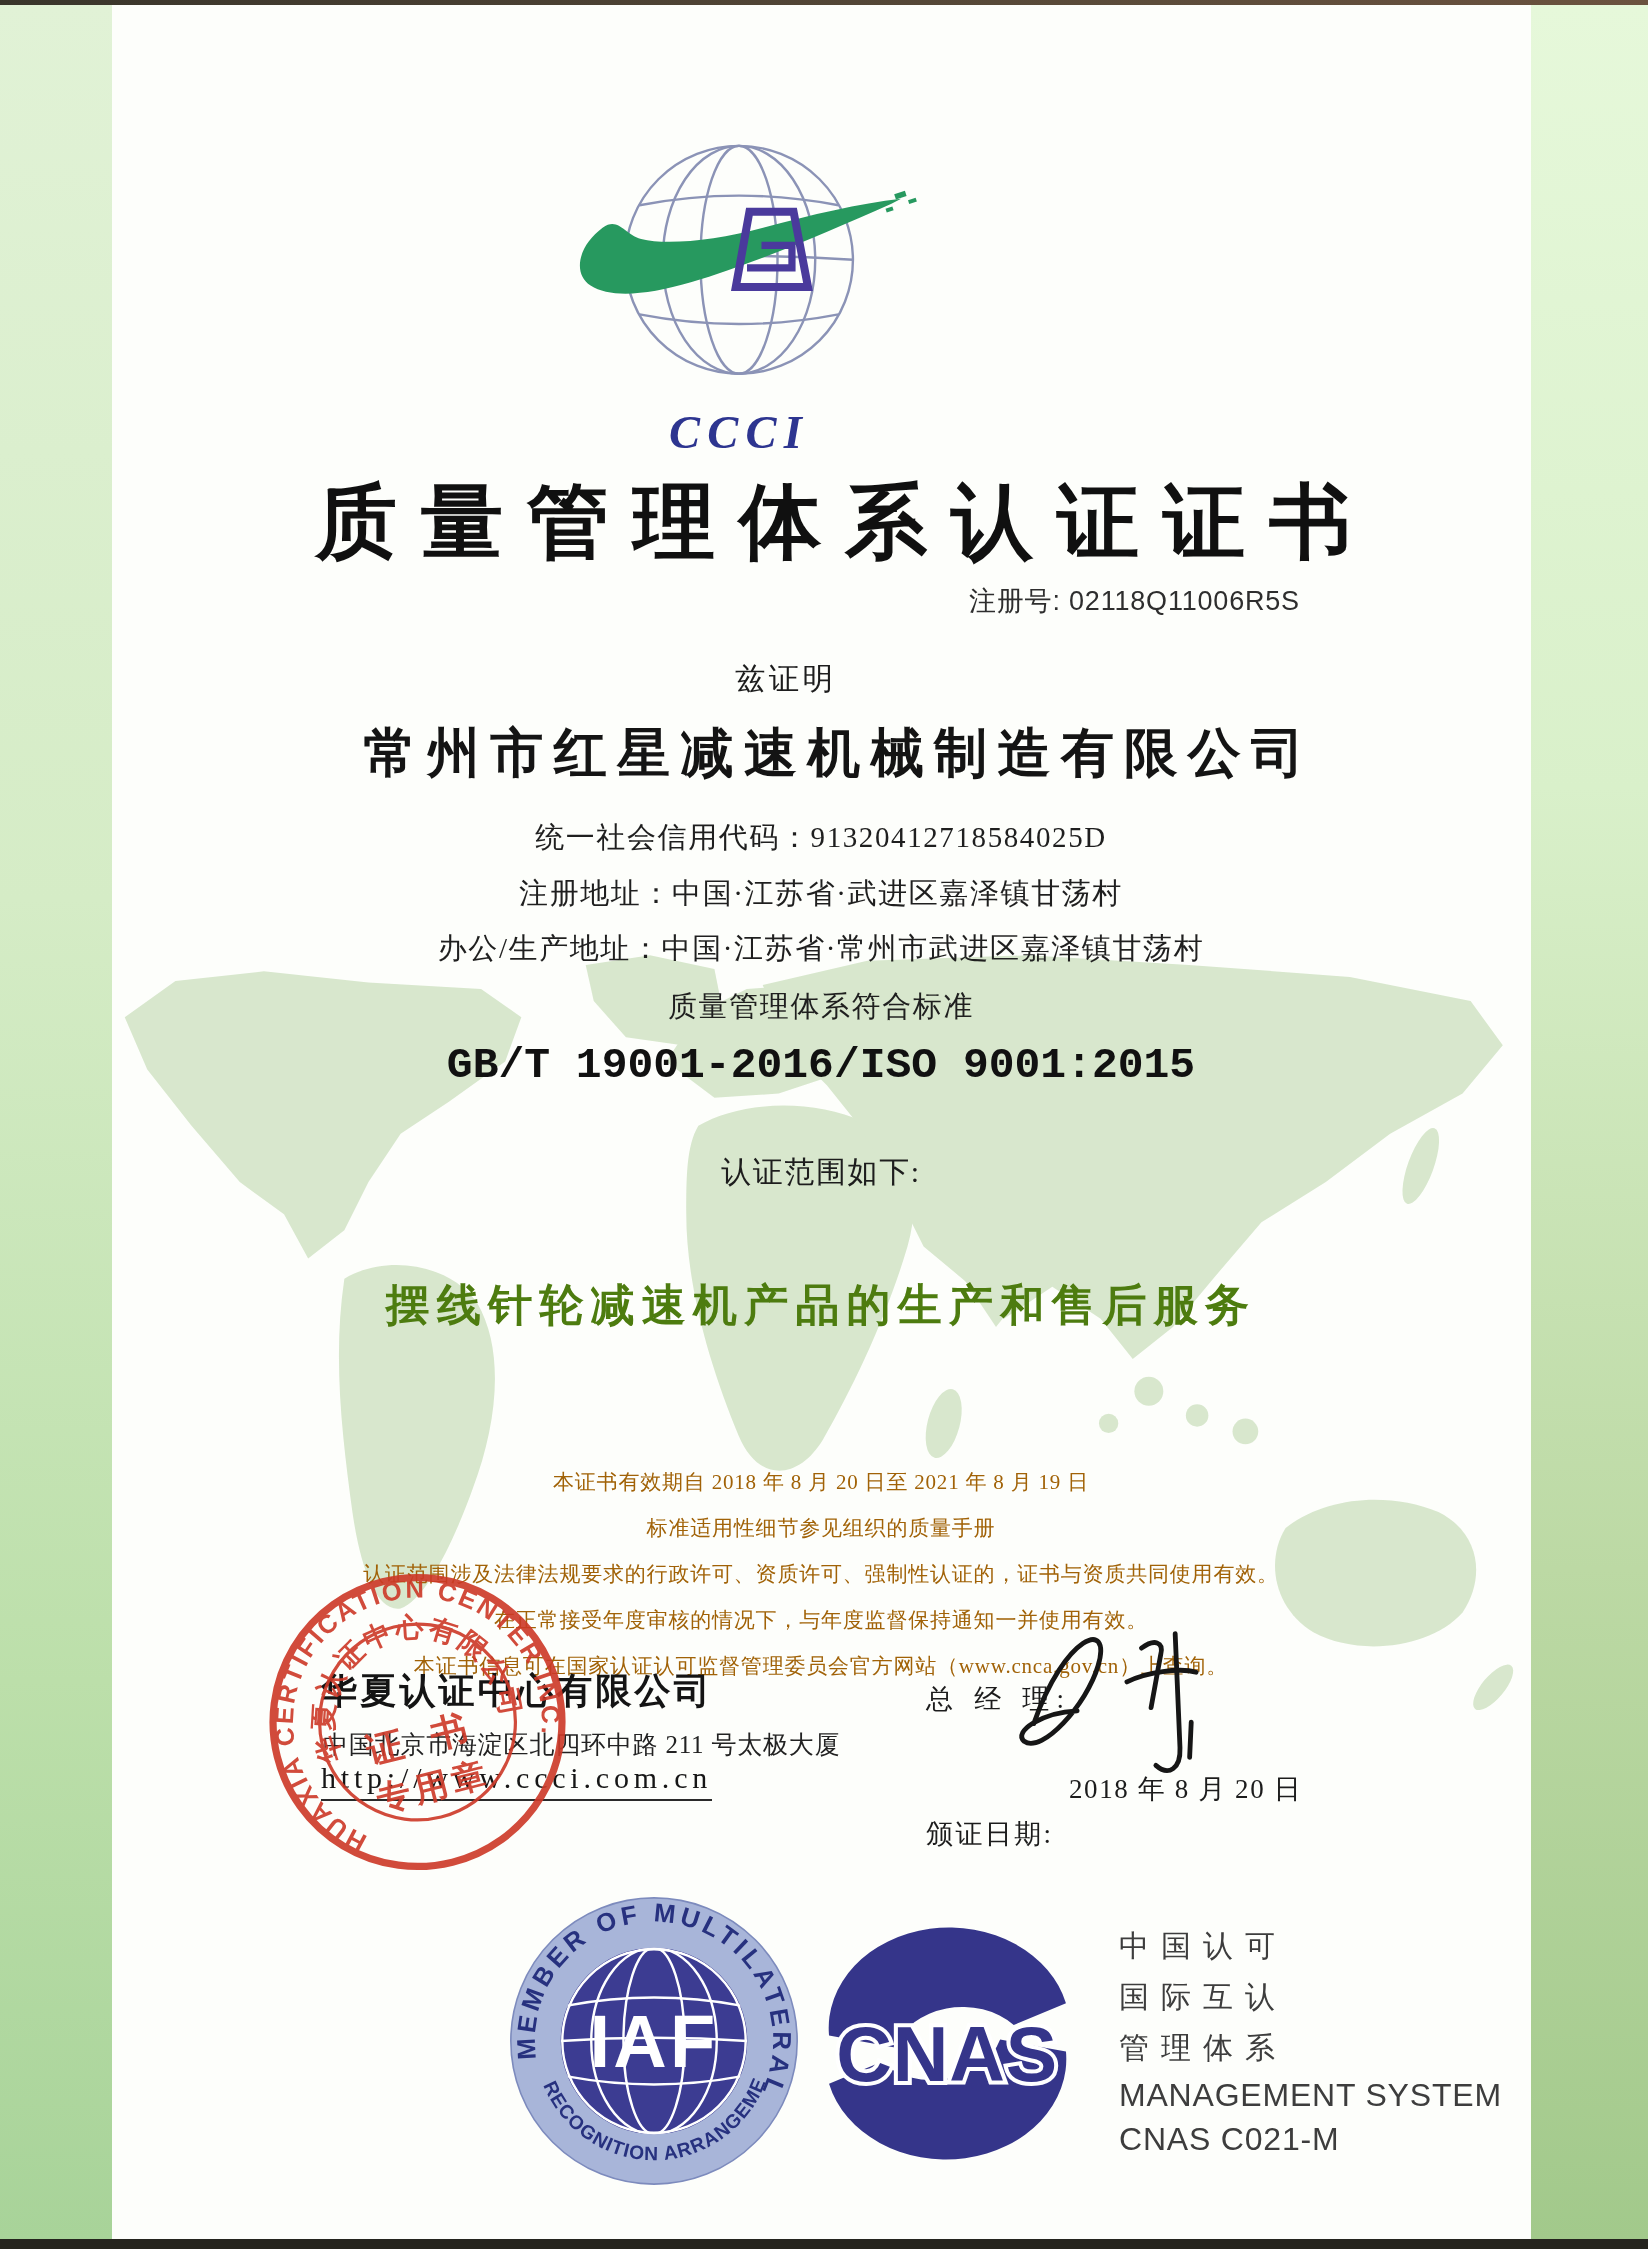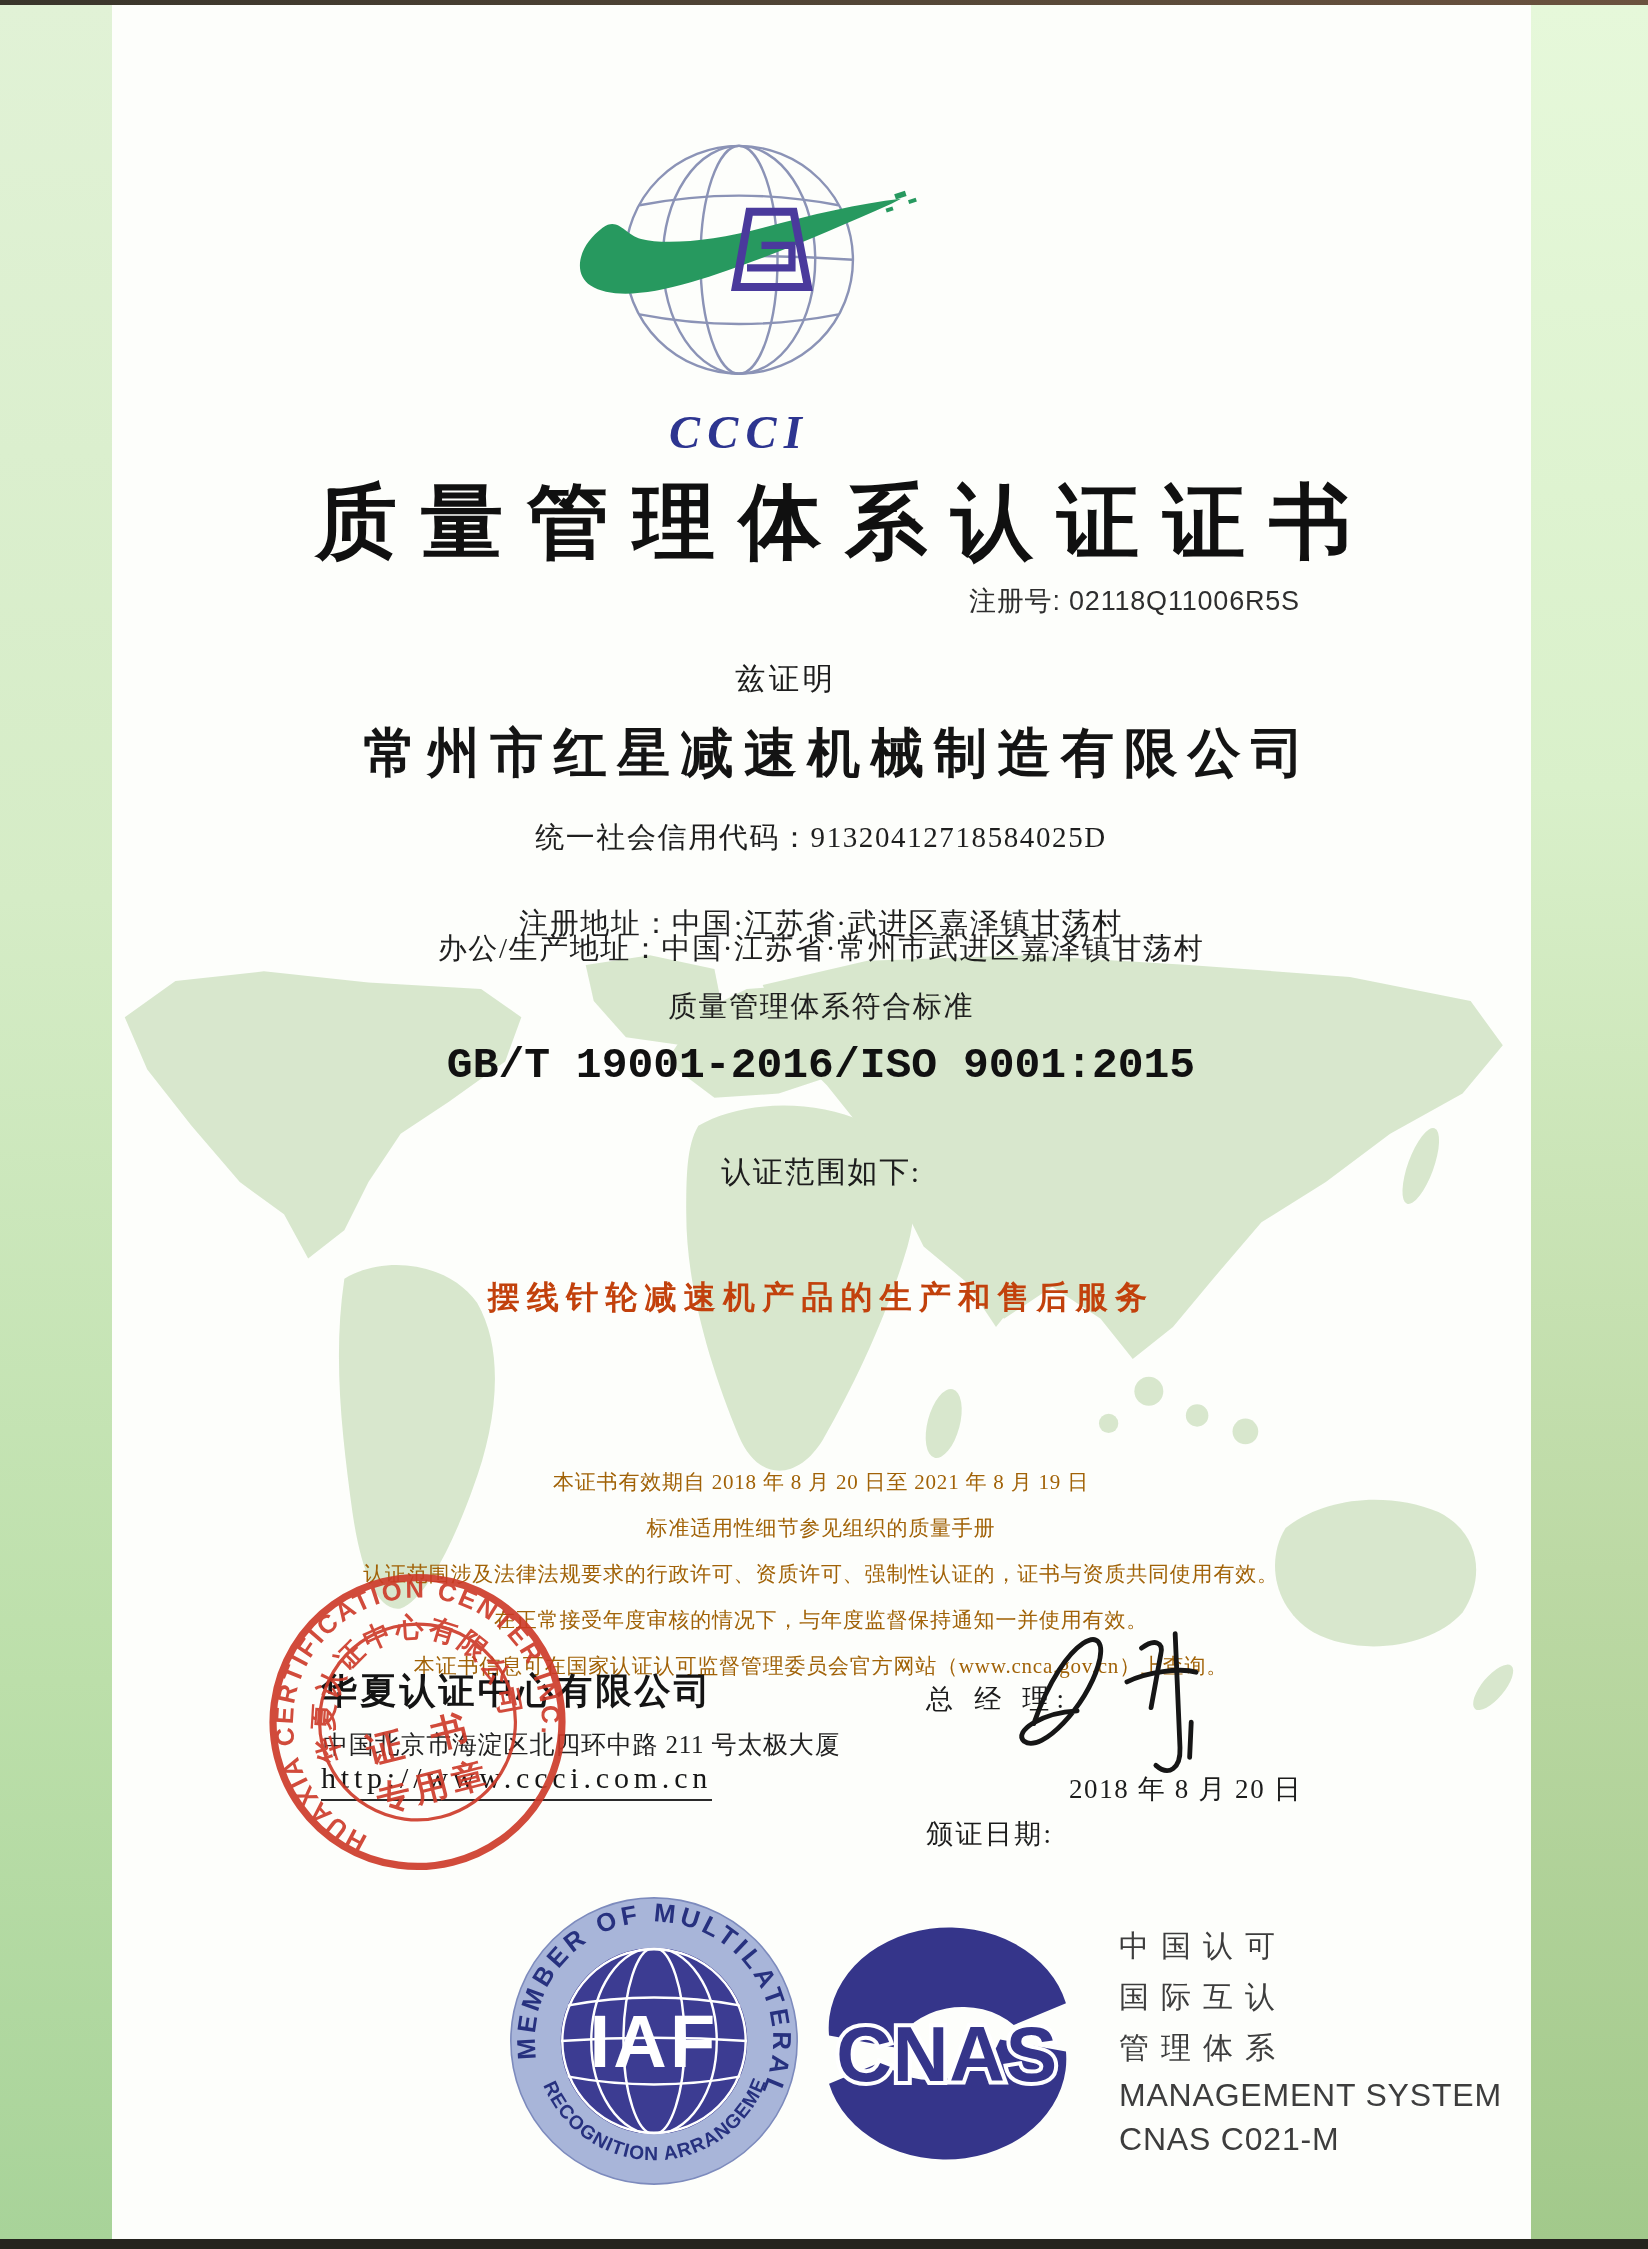--- a/index.html
+++ b/index.html
@@ -25,26 +25,26 @@
   .abs{position:absolute;}
   .centered{position:absolute;left:112px;width:1418px;text-align:center;}
   .title{top:468px;font-size:82px;font-weight:700;letter-spacing:24px;padding-left:24px;
     font-family:"Liberation Serif", serif;color:#101010;}
   .regline{left:969px;top:583px;font-size:27px;color:#2e2e2e;
     font-family:"Liberation Sans", sans-serif;letter-spacing:0.8px;}
   .intro{left:735px;top:659px;font-size:30.5px;letter-spacing:3.2px;}
   .company{top:718px;font-size:53px;font-weight:700;letter-spacing:10.4px;
     font-family:"Liberation Sans", sans-serif;color:#141414;padding-left:18px;}
   .infoline{font-size:29px;letter-spacing:1.6px;color:#1f1f1f;}
-  .credit{top:818px;} .regaddr{top:874px;margin-top:30px;} .officeaddr{top:929px;} .stdintro{top:987px;}
+  .credit{top:818px;} .regaddr{top:874px;} .officeaddr{top:929px;} .stdintro{top:987px;}
   .standard{top:1041px;font-size:43px;font-weight:700;font-family:"Liberation Mono", monospace;
     letter-spacing:0;color:#111;}
   .scopeintro{top:1152px;font-size:30px;letter-spacing:1.6px;}
-  .scope{top:1276px;font-size:32px;font-weight:700;letter-spacing:7.2px;
-    font-family:"Liberation Sans", sans-serif;color:#c2410c;}
+  .scope{top:1276px;font-size:44px;font-weight:700;letter-spacing:7.2px;
+    font-family:"Liberation Sans", sans-serif;color:#4d7c0f;}
   .validity{top:1459px;font-size:21px;line-height:46px;letter-spacing:0.8px;color:#a16207;}
   .issuer-name{left:321px;top:1667px;font-size:36px;font-weight:700;letter-spacing:3.2px;
     font-family:"Liberation Sans", sans-serif;color:#141414;}
   .issuer-addr{left:323px;top:1728px;font-size:25px;letter-spacing:0.8px;color:#222;}
   .issuer-web{left:321px;top:1761px;font-size:30px;letter-spacing:4.8px;color:#161616;
     border-bottom:2.4px solid #2a2a2a;padding-bottom:4px;font-family:"Liberation Serif", serif;}
   .gm-label{left:926px;top:1681px;font-size:27px;letter-spacing:7.2px;color:#1c1c1c;}
   .date-label{left:926px;top:1816px;font-size:27px;letter-spacing:2.4px;color:#1c1c1c;}
   .date-value{left:1069px;top:1771px;font-size:27px;letter-spacing:1.6px;color:#1c1c1c;}
   .accr{left:1119px;top:1920px;color:#3d3d3d;}

